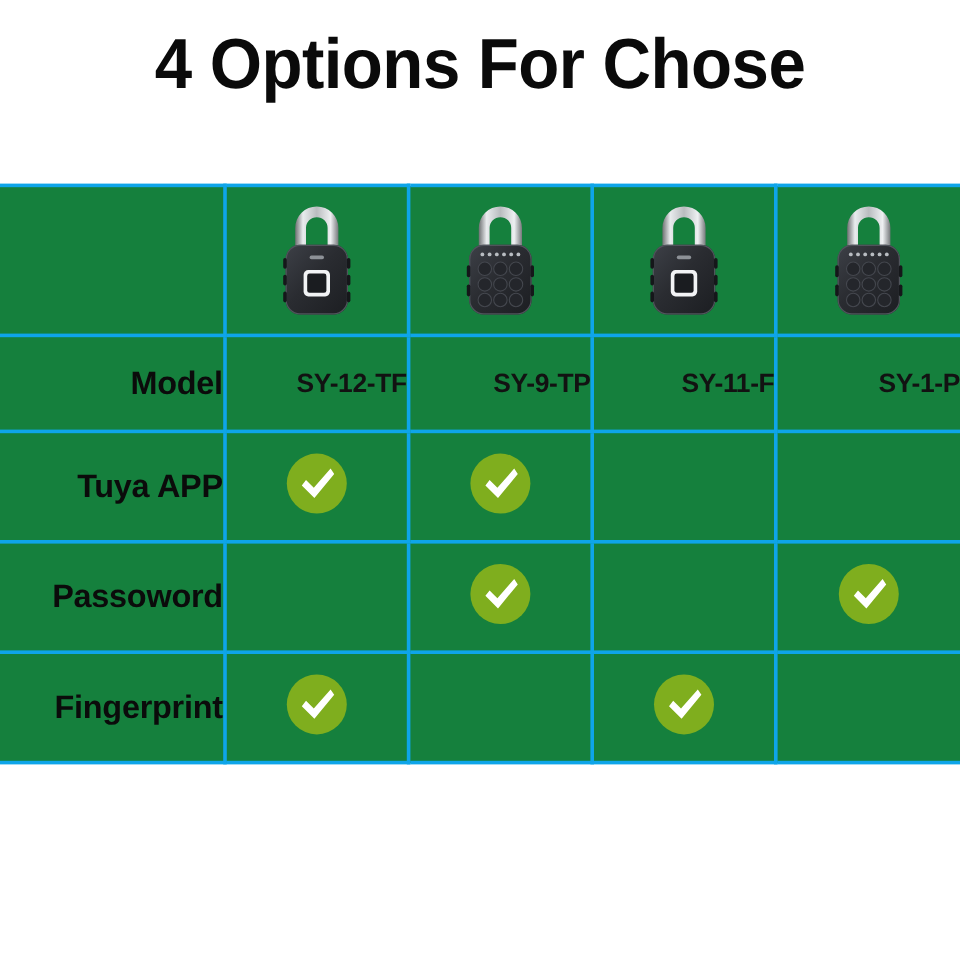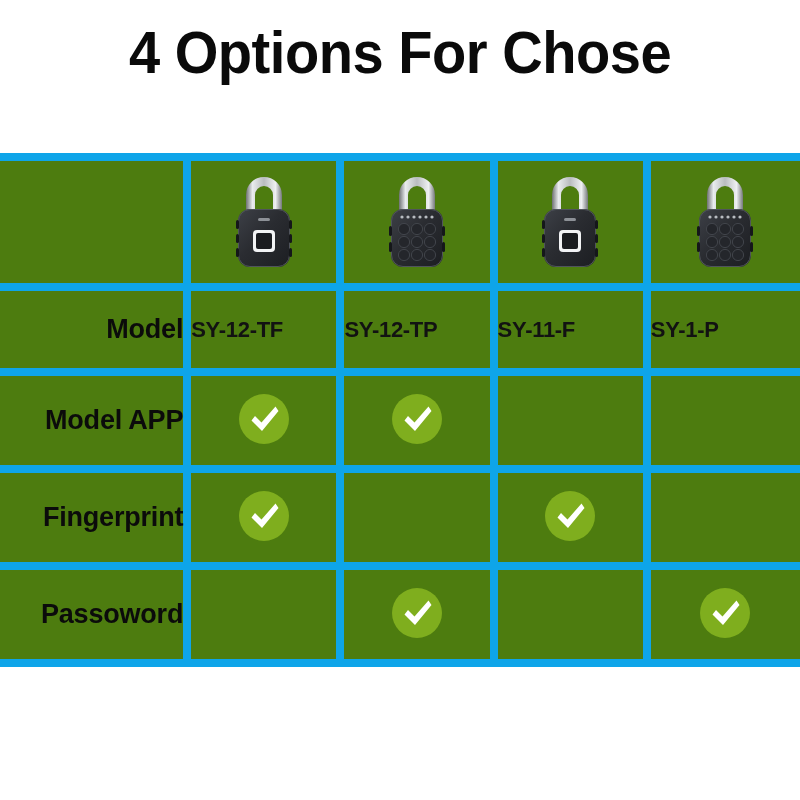--- a/index.html
+++ b/index.html
@@ -40,24 +40,24 @@
   
   .cmp-table {
     position: absolute;
     left: 0;
     top: 153px;
     width: 800px;
     border-collapse: collapse;
     table-layout: fixed;
   }
   .cmp-table td {
-    border: 8px solid #0ea5e9;
+    border: 3px solid #0ea5e9;
     padding: 0;
     vertical-align: middle;
-    background: #4d7c0f;
+    background: #15803d;
   }
   
   .cmp-table tr td:first-child { border-left: none; }
   .cmp-table tr td:last-child  { border-right: none; }
 
   .col-label { width: 187px; }
   .col-prod  { width: 153px; }
 
   tr.row-photo td { height: 122px; }
   tr.row-model td { height: 77px; }
@@ -65,21 +65,21 @@
 
   .label-cell {
     text-align: right;
     padding-right: 16px;
     font-size: 27px;
     font-weight: bold;
     color: #0b0b0b;
     letter-spacing: -0.2px;
   }
   .model-cell {
-    text-align: left;
+    text-align: right;
     font-size: 22px;
     font-weight: bold;
     color: #121212;
     letter-spacing: -0.3px;
   }
   .photo-cell, .feat-cell {
     text-align: center;
   }
 
   
@@ -264,53 +264,89 @@
               <rect x="64" y="58" width="3" height="10" rx="1.5" fill="#15171a"></rect>
               <rect x="64" y="74" width="3" height="10" rx="1.5" fill="#15171a"></rect>
             </svg>
           </span>
         </td>
       </tr>
 
       <tr class="row-model">
         <td class="label-cell">Model</td>
         <td class="model-cell">SY-12-TF</td>
-        <td class="model-cell">SY-12-TP</td>
+        <td class="model-cell">SY-9-TP</td>
         <td class="model-cell">SY-11-F</td>
         <td class="model-cell">SY-1-P</td>
       </tr>
 
       <tr class="row-feat">
-        <td class="label-cell">Model APP</td>
-        <td class="feat-cell">
-          <span class="check">
-            <svg width="52" height="52" viewBox="0 0 52 52">
-              <circle cx="26" cy="26" r="25" fill="#7fae1e"></circle>
-              <path d="M13.5 27.5 L17 23 L23.5 29.5 L37.5 13.5 L40.5 18 L24 38 Z" fill="#ffffff"></path>
-            </svg>
-          </span>
-        </td>
-        <td class="feat-cell">
-          <span class="check">
-            <svg width="52" height="52" viewBox="0 0 52 52">
-              <circle cx="26" cy="26" r="25" fill="#7fae1e"></circle>
-              <path d="M13.5 27.5 L17 23 L23.5 29.5 L37.5 13.5 L40.5 18 L24 38 Z" fill="#ffffff"></path>
-            </svg>
-          </span>
-        </td>
-        <td class="feat-cell">
-          <span class="check hidden">
-            <svg width="52" height="52" viewBox="0 0 52 52">
-              <circle cx="26" cy="26" r="25" fill="#7fae1e"></circle>
-              <path d="M13.5 27.5 L17 23 L23.5 29.5 L37.5 13.5 L40.5 18 L24 38 Z" fill="#ffffff"></path>
-            </svg>
-          </span>
-        </td>
-        <td class="feat-cell">
-          <span class="check hidden">
+        <td class="label-cell">Tuya APP</td>
+        <td class="feat-cell">
+          <span class="check">
+            <svg width="52" height="52" viewBox="0 0 52 52">
+              <circle cx="26" cy="26" r="25" fill="#7fae1e"></circle>
+              <path d="M13.5 27.5 L17 23 L23.5 29.5 L37.5 13.5 L40.5 18 L24 38 Z" fill="#ffffff"></path>
+            </svg>
+          </span>
+        </td>
+        <td class="feat-cell">
+          <span class="check">
+            <svg width="52" height="52" viewBox="0 0 52 52">
+              <circle cx="26" cy="26" r="25" fill="#7fae1e"></circle>
+              <path d="M13.5 27.5 L17 23 L23.5 29.5 L37.5 13.5 L40.5 18 L24 38 Z" fill="#ffffff"></path>
+            </svg>
+          </span>
+        </td>
+        <td class="feat-cell">
+          <span class="check hidden">
+            <svg width="52" height="52" viewBox="0 0 52 52">
+              <circle cx="26" cy="26" r="25" fill="#7fae1e"></circle>
+              <path d="M13.5 27.5 L17 23 L23.5 29.5 L37.5 13.5 L40.5 18 L24 38 Z" fill="#ffffff"></path>
+            </svg>
+          </span>
+        </td>
+        <td class="feat-cell">
+          <span class="check hidden">
+            <svg width="52" height="52" viewBox="0 0 52 52">
+              <circle cx="26" cy="26" r="25" fill="#7fae1e"></circle>
+              <path d="M13.5 27.5 L17 23 L23.5 29.5 L37.5 13.5 L40.5 18 L24 38 Z" fill="#ffffff"></path>
+            </svg>
+          </span>
+        </td>
+      </tr>
+
+      <tr class="row-feat">
+        <td class="label-cell">Passoword</td>
+        <td class="feat-cell">
+          <span class="check hidden">
+            <svg width="52" height="52" viewBox="0 0 52 52">
+              <circle cx="26" cy="26" r="25" fill="#7fae1e"></circle>
+              <path d="M13.5 27.5 L17 23 L23.5 29.5 L37.5 13.5 L40.5 18 L24 38 Z" fill="#ffffff"></path>
+            </svg>
+          </span>
+        </td>
+        <td class="feat-cell">
+          <span class="check">
+            <svg width="52" height="52" viewBox="0 0 52 52">
+              <circle cx="26" cy="26" r="25" fill="#7fae1e"></circle>
+              <path d="M13.5 27.5 L17 23 L23.5 29.5 L37.5 13.5 L40.5 18 L24 38 Z" fill="#ffffff"></path>
+            </svg>
+          </span>
+        </td>
+        <td class="feat-cell">
+          <span class="check hidden">
+            <svg width="52" height="52" viewBox="0 0 52 52">
+              <circle cx="26" cy="26" r="25" fill="#7fae1e"></circle>
+              <path d="M13.5 27.5 L17 23 L23.5 29.5 L37.5 13.5 L40.5 18 L24 38 Z" fill="#ffffff"></path>
+            </svg>
+          </span>
+        </td>
+        <td class="feat-cell">
+          <span class="check">
             <svg width="52" height="52" viewBox="0 0 52 52">
               <circle cx="26" cy="26" r="25" fill="#7fae1e"></circle>
               <path d="M13.5 27.5 L17 23 L23.5 29.5 L37.5 13.5 L40.5 18 L24 38 Z" fill="#ffffff"></path>
             </svg>
           </span>
         </td>
       </tr>
 
       <tr class="row-feat">
         <td class="label-cell">Fingerprint</td>
@@ -341,52 +377,16 @@
         <td class="feat-cell">
           <span class="check hidden">
             <svg width="52" height="52" viewBox="0 0 52 52">
               <circle cx="26" cy="26" r="25" fill="#7fae1e"></circle>
               <path d="M13.5 27.5 L17 23 L23.5 29.5 L37.5 13.5 L40.5 18 L24 38 Z" fill="#ffffff"></path>
             </svg>
           </span>
         </td>
       </tr>
 
-      <tr class="row-feat">
-        <td class="label-cell">Passoword</td>
-        <td class="feat-cell">
-          <span class="check hidden">
-            <svg width="52" height="52" viewBox="0 0 52 52">
-              <circle cx="26" cy="26" r="25" fill="#7fae1e"></circle>
-              <path d="M13.5 27.5 L17 23 L23.5 29.5 L37.5 13.5 L40.5 18 L24 38 Z" fill="#ffffff"></path>
-            </svg>
-          </span>
-        </td>
-        <td class="feat-cell">
-          <span class="check">
-            <svg width="52" height="52" viewBox="0 0 52 52">
-              <circle cx="26" cy="26" r="25" fill="#7fae1e"></circle>
-              <path d="M13.5 27.5 L17 23 L23.5 29.5 L37.5 13.5 L40.5 18 L24 38 Z" fill="#ffffff"></path>
-            </svg>
-          </span>
-        </td>
-        <td class="feat-cell">
-          <span class="check hidden">
-            <svg width="52" height="52" viewBox="0 0 52 52">
-              <circle cx="26" cy="26" r="25" fill="#7fae1e"></circle>
-              <path d="M13.5 27.5 L17 23 L23.5 29.5 L37.5 13.5 L40.5 18 L24 38 Z" fill="#ffffff"></path>
-            </svg>
-          </span>
-        </td>
-        <td class="feat-cell">
-          <span class="check">
-            <svg width="52" height="52" viewBox="0 0 52 52">
-              <circle cx="26" cy="26" r="25" fill="#7fae1e"></circle>
-              <path d="M13.5 27.5 L17 23 L23.5 29.5 L37.5 13.5 L40.5 18 L24 38 Z" fill="#ffffff"></path>
-            </svg>
-          </span>
-        </td>
-      </tr>
-
     </tbody>
   </table>
 
 </div>
 
 </body></html>

